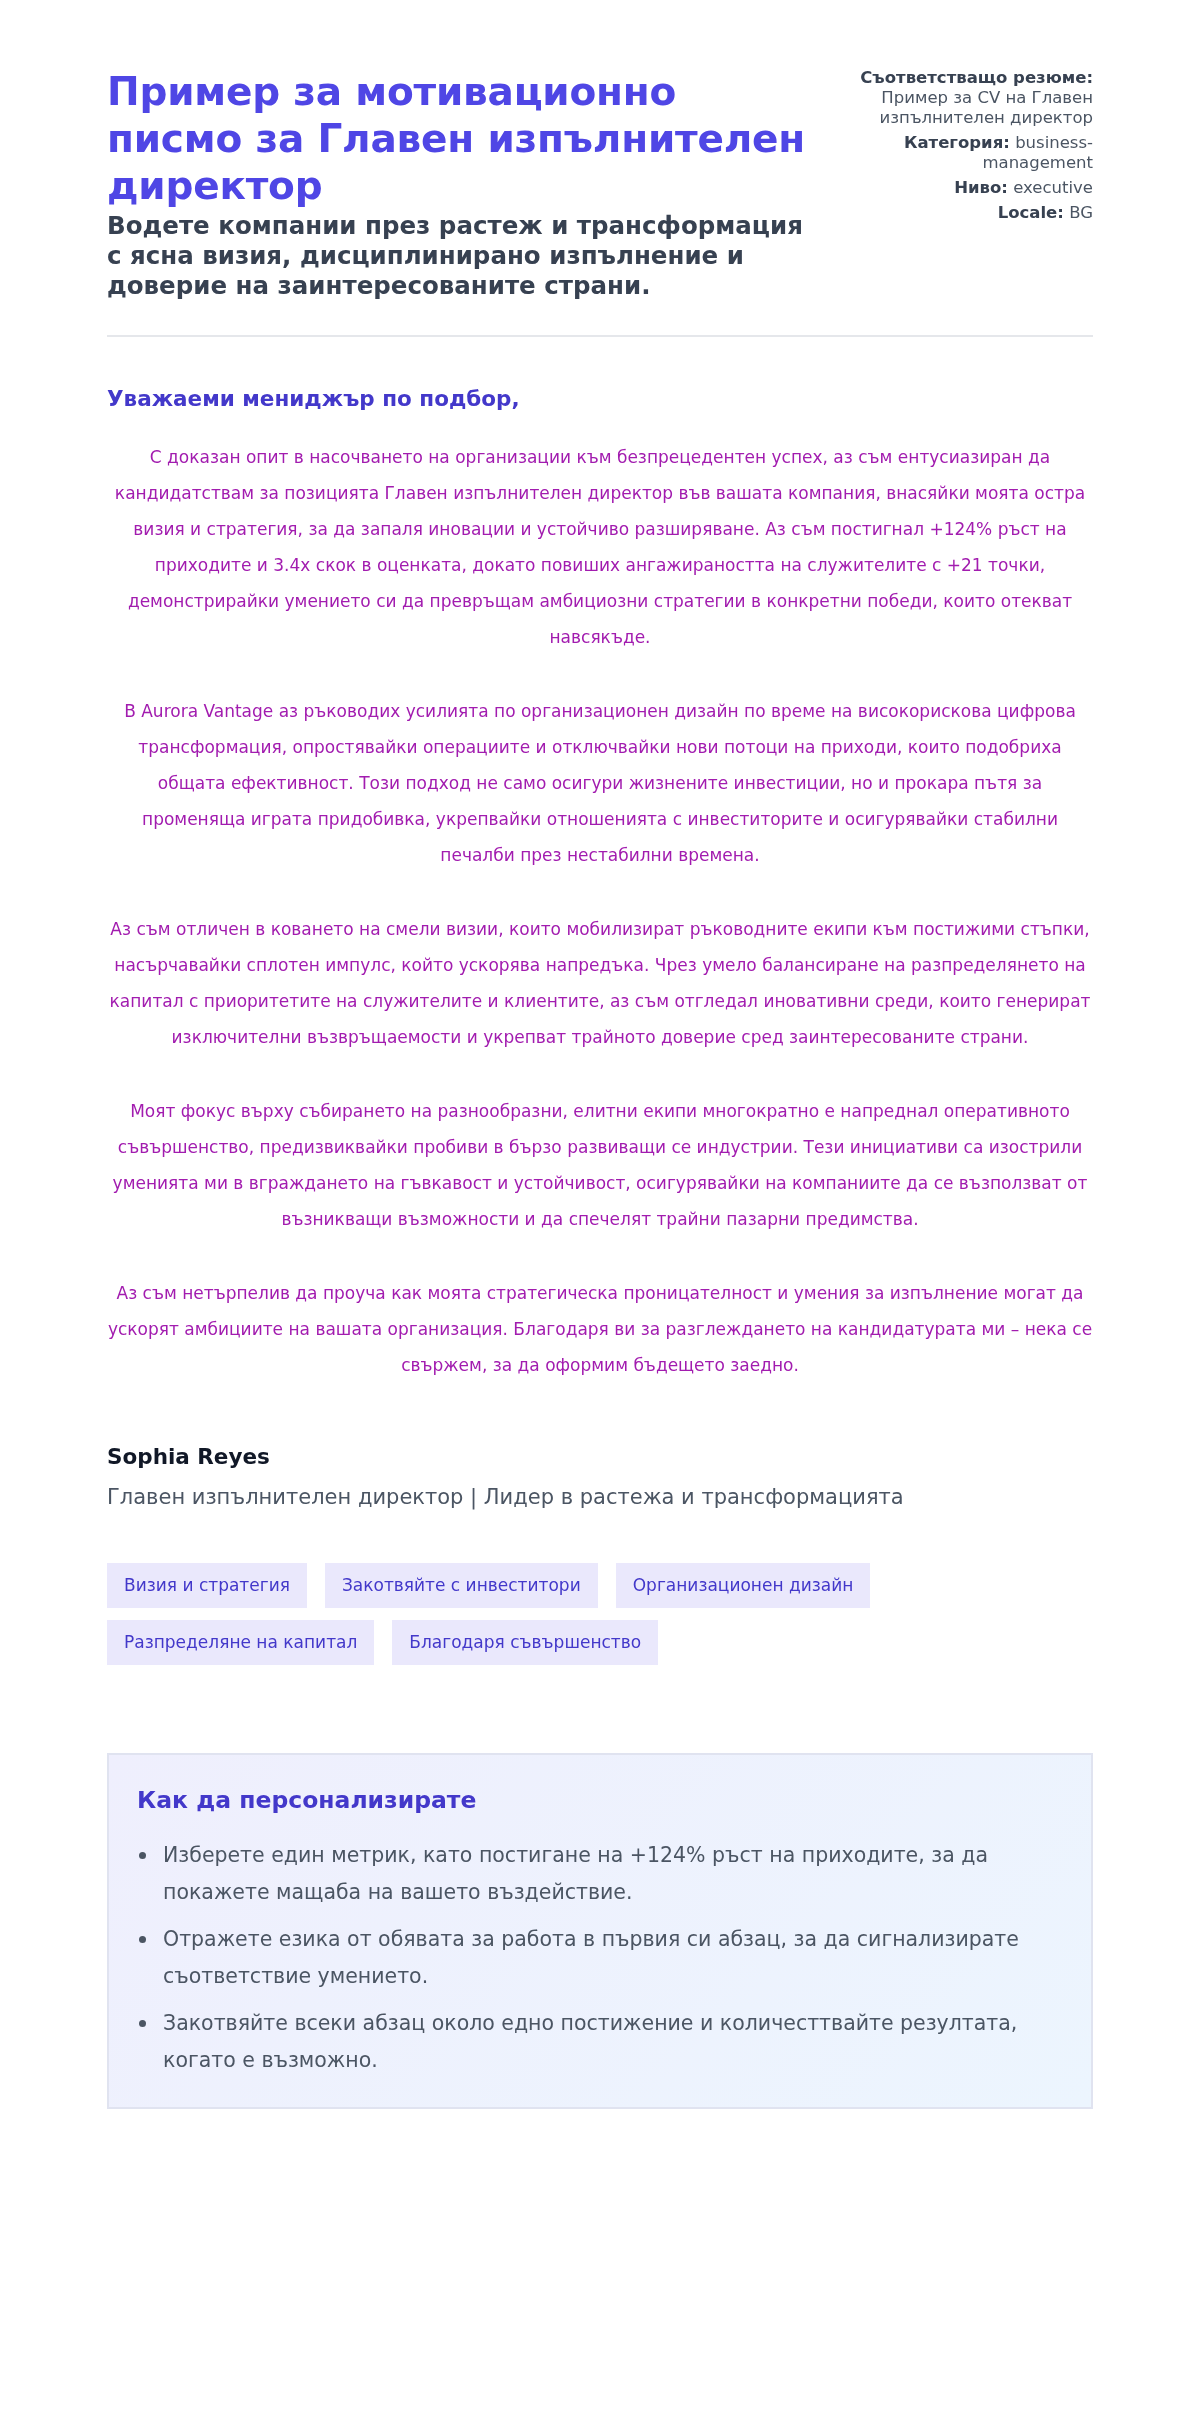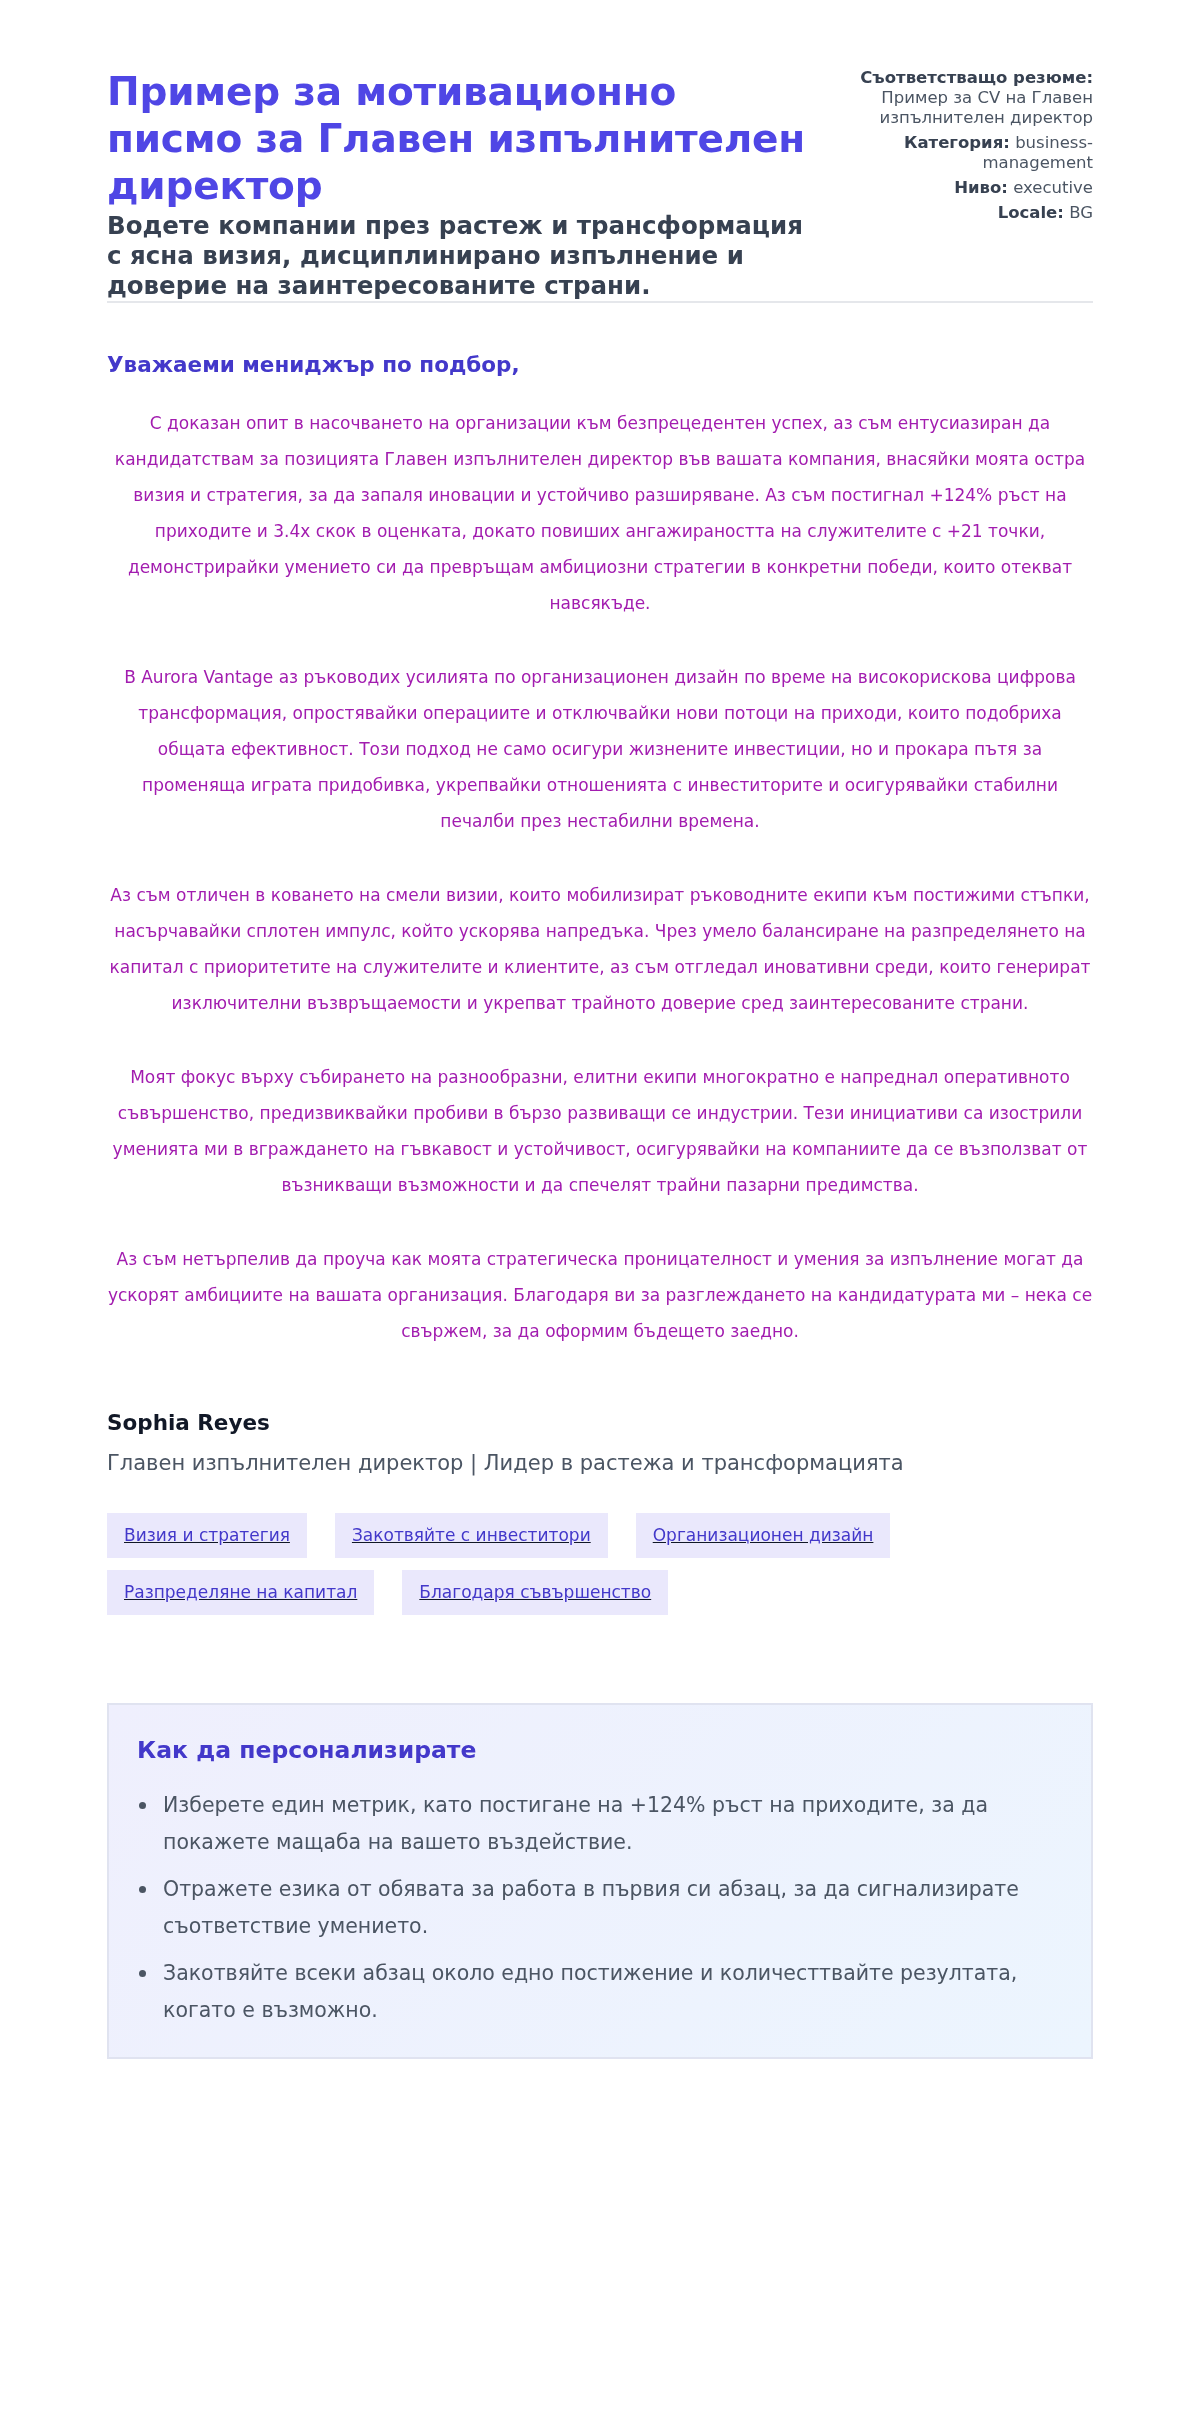--- a/index.html
+++ b/index.html
@@ -12,20 +12,21 @@
   }
   .page {
     width: 1200px;
     padding: 68px 107px 80px 107px;
   }
   
   .header {
     display: flex;
     justify-content: space-between;
     align-items: flex-start;
+    padding-bottom: 34px;
     border-bottom: 2px solid #e5e7eb;
   }
   .header-left { width: 720px; }
   .title {
     font-size: 39px;
     line-height: 47px;
     font-weight: 700;
     color: #4f46e5;
     letter-spacing: -0.2px;
   }
@@ -78,26 +79,25 @@
   }
   .sig-title {
     margin-top: 12px;
     font-size: 21px;
     line-height: 28px;
     color: #4b5563;
   }
 
   
   .tags {
-    margin-top: 36px;
+    margin-top: 52px;
     display: flex;
     flex-wrap: wrap;
-    gap: 12px 28px;
+    gap: 12px 18px;
     width: 800px;
-    text-decoration: underline;
   }
   .tag {
     background: #ede9fe;
     background: #eae8fc;
     color: #4338ca;
     font-size: 17px;
     line-height: 21px;
     padding: 12px 17px;
     height: 45px;
     display: inline-block;

